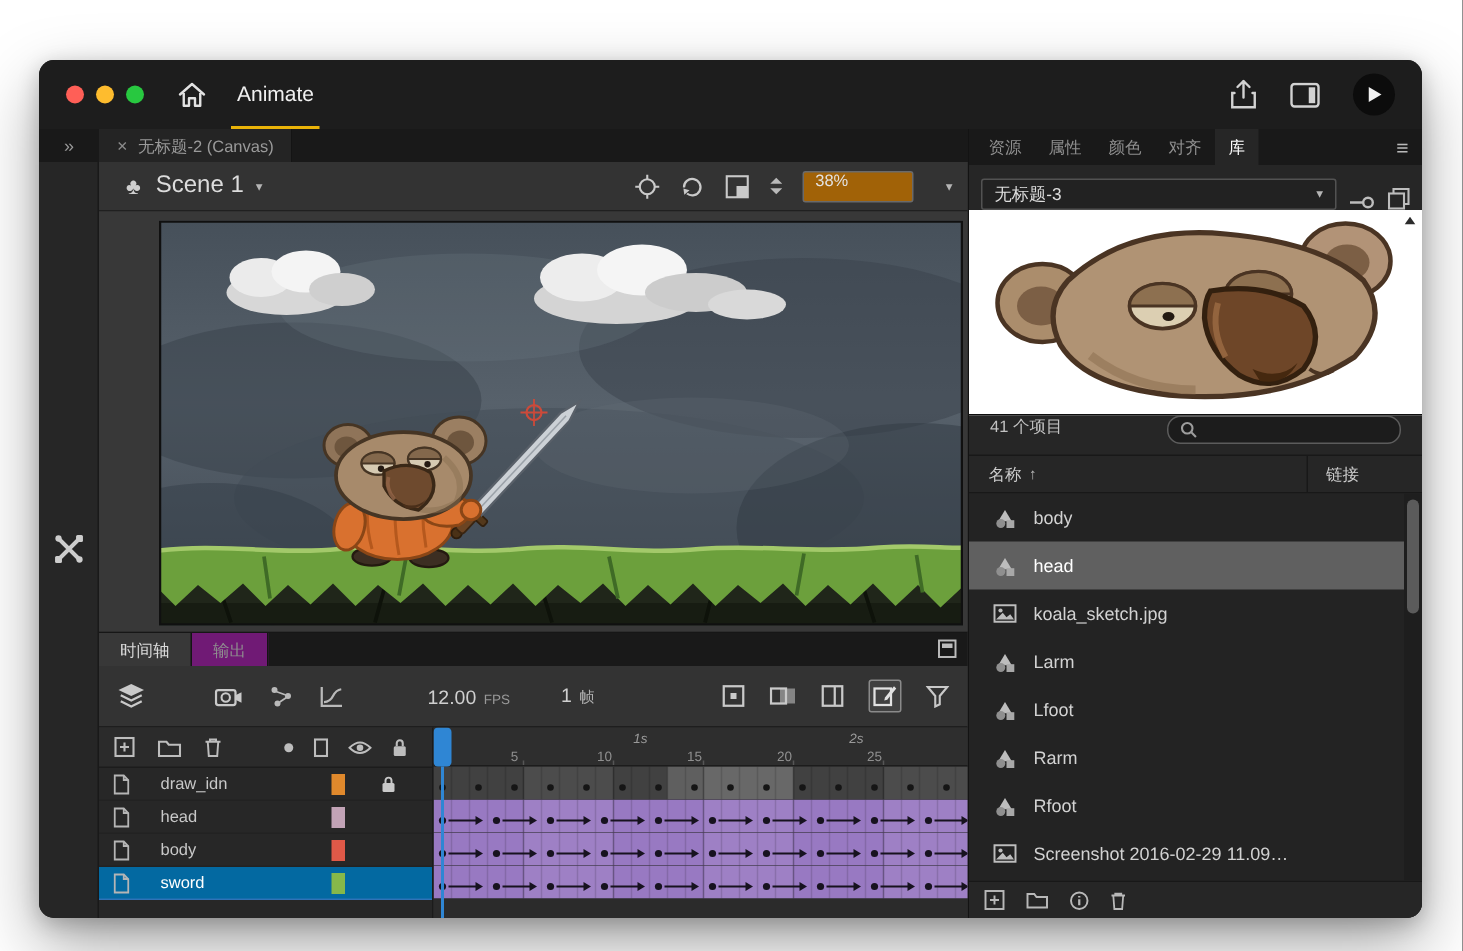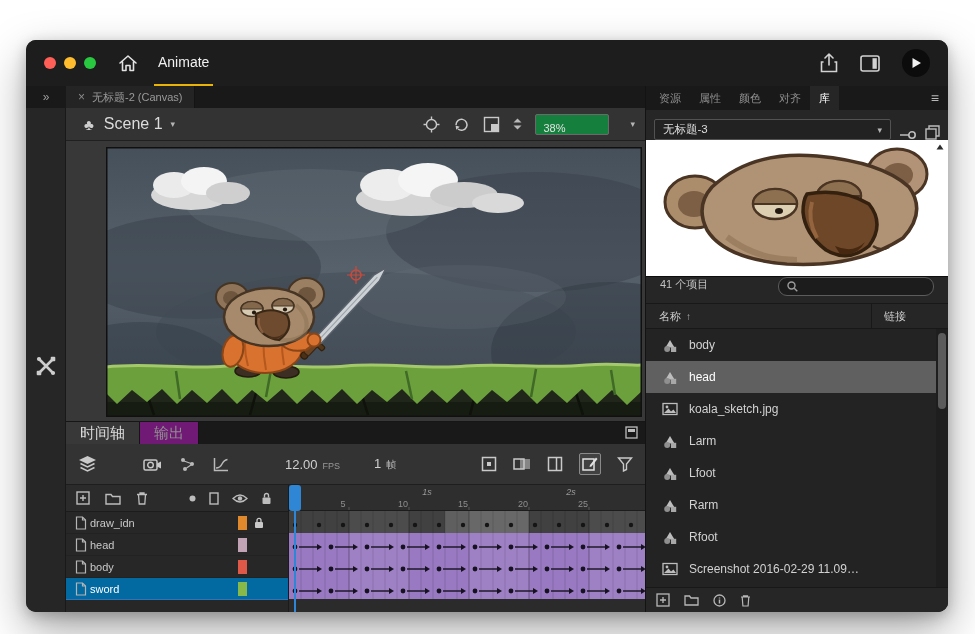--- a/index.html
+++ b/index.html
@@ -44,30 +44,30 @@
   .tool-strip{width:40px;background:#262626;border-right:1px solid #191919;display:flex;justify-content:center;padding-top:12px;box-sizing:border-box}
 
   .work-col{flex:1;display:flex;flex-direction:column;background:#383838;min-width:0}
 
   
   .stage-toolbar{height:32px;background:#333333;border-bottom:1px solid #202020;display:flex;align-items:center;padding:0 10px;color:#d5d5d5;flex:0 0 auto}
   .clover{font-size:15px;color:#cfcfcf;margin:0 10px 0 8px}
   .scene-name{font-size:16px;color:#dcdcdc}
   .chev{font-size:9px;color:#b5b5b5;margin-left:8px}
   .st-icons{display:flex;align-items:center;gap:13px}
-  .zoom-box{width:58px;height:19px;background:#15803d;border:1px solid #6a6a6a;border-radius:2px;display:flex;align-items:flex-end;padding:0 7px;font-size:11px;color:#e2e2e2}
+  .zoom-box{width:58px;height:19px;background:#a16207;border:1px solid #6a6a6a;border-radius:2px;display:flex;align-items:flex-start;padding:0 7px;font-size:11px;color:#e2e2e2}
   .stepper{display:flex;flex-direction:column;gap:2px;align-items:center}
 
   
   .stage-view{flex:1;position:relative;background:#383838;min-height:0}
   .stage-canvas{position:absolute;left:40px;top:6px}
 
   
   .timeline{height:190px;display:flex;flex-direction:column;background:#2b2b2b;border-top:1px solid #161616;flex:0 0 auto}
-  .tl-tabs{height:22px;background:#191919;display:flex;align-items:stretch;font-size:15px;position:relative;flex:0 0 auto}
+  .tl-tabs{height:22px;background:#191919;display:flex;align-items:stretch;font-size:11px;position:relative;flex:0 0 auto}
   .tl-tab{padding:0 14px;display:flex;align-items:center;color:#8f8f8f;background:#701a75;border-right:1px solid #141414}
   .tl-tab.active{background:#383838;color:#d9d9d9}
   .tl-tabs .mini{position:absolute;right:7px;top:4px}
   .tl-toolbar{height:40px;background:#333333;border-bottom:1px solid #1e1e1e;display:flex;align-items:center;padding:0 12px;flex:0 0 auto}
   .tb-gap{width:46px}
   .tb-group{display:flex;align-items:center;gap:18px}
   .fps-group{display:flex;align-items:baseline;gap:5px;color:#cfcfcf;margin-left:56px}
   .fps-num{font-size:13px}
   .fps-unit{font-size:9px;color:#989898}
   .frame-group{display:flex;align-items:baseline;gap:5px;color:#cfcfcf;margin-left:34px}
@@ -75,21 +75,21 @@
   .frame-unit{font-size:10px;color:#b3b3b3}
   .tb-right{margin-left:auto;display:flex;align-items:center;gap:16px}
   .boxed{border:1px solid #8a8a8a;background:#414141;border-radius:2px;padding:2px}
 
   .tl-body{flex:1;display:flex;min-height:0}
   .tl-left{width:222px;background:#2b2b2b;border-right:1px solid #1b1b1b;display:flex;flex-direction:column;flex:0 0 auto}
   .tl-left-head{height:26px;display:flex;align-items:center;padding:0 10px;gap:15px;border-bottom:1px solid #1c1c1c;flex:0 0 auto}
   .tl-left-head .sp2{flex:1}
   .tl-left-head .r{display:flex;align-items:center;gap:13px;margin-right:6px}
   .tl-layers{flex:1;background:#272727}
-  .tl-layer{height:22px;display:flex;align-items:center;padding:0 6px 0 9px;gap:3px;color:#c8c8c8;font-size:11px;border-bottom:1px solid #222222;box-sizing:border-box}
+  .tl-layer{height:22px;display:flex;align-items:center;padding:0 6px 0 9px;gap:20px;color:#c8c8c8;font-size:11px;border-bottom:1px solid #222222;box-sizing:border-box}
   .tl-layer .name{flex:1;white-space:nowrap;overflow:hidden}
   .tl-layer .swatch{width:9px;height:14px;flex:0 0 auto}
   .tl-layer .lock-slot{width:18px;display:flex;justify-content:center;flex:0 0 auto;margin-right:14px}
   .tl-layer.selected{background:#0369a1;color:#ffffff;border-bottom-color:#2f73b8}
 
   .tl-frames{flex:1;position:relative;background:#2b2b2b;overflow:hidden}
   #ruler{position:absolute;left:0;top:0}
   #frame-rows{position:absolute;left:0;top:26px}
   #frame-rows .frow{height:22px}
   .playhead-handle{position:absolute;left:0;top:0;width:12px;height:26px;background:#2f86d4;border-radius:3px;z-index:3}

